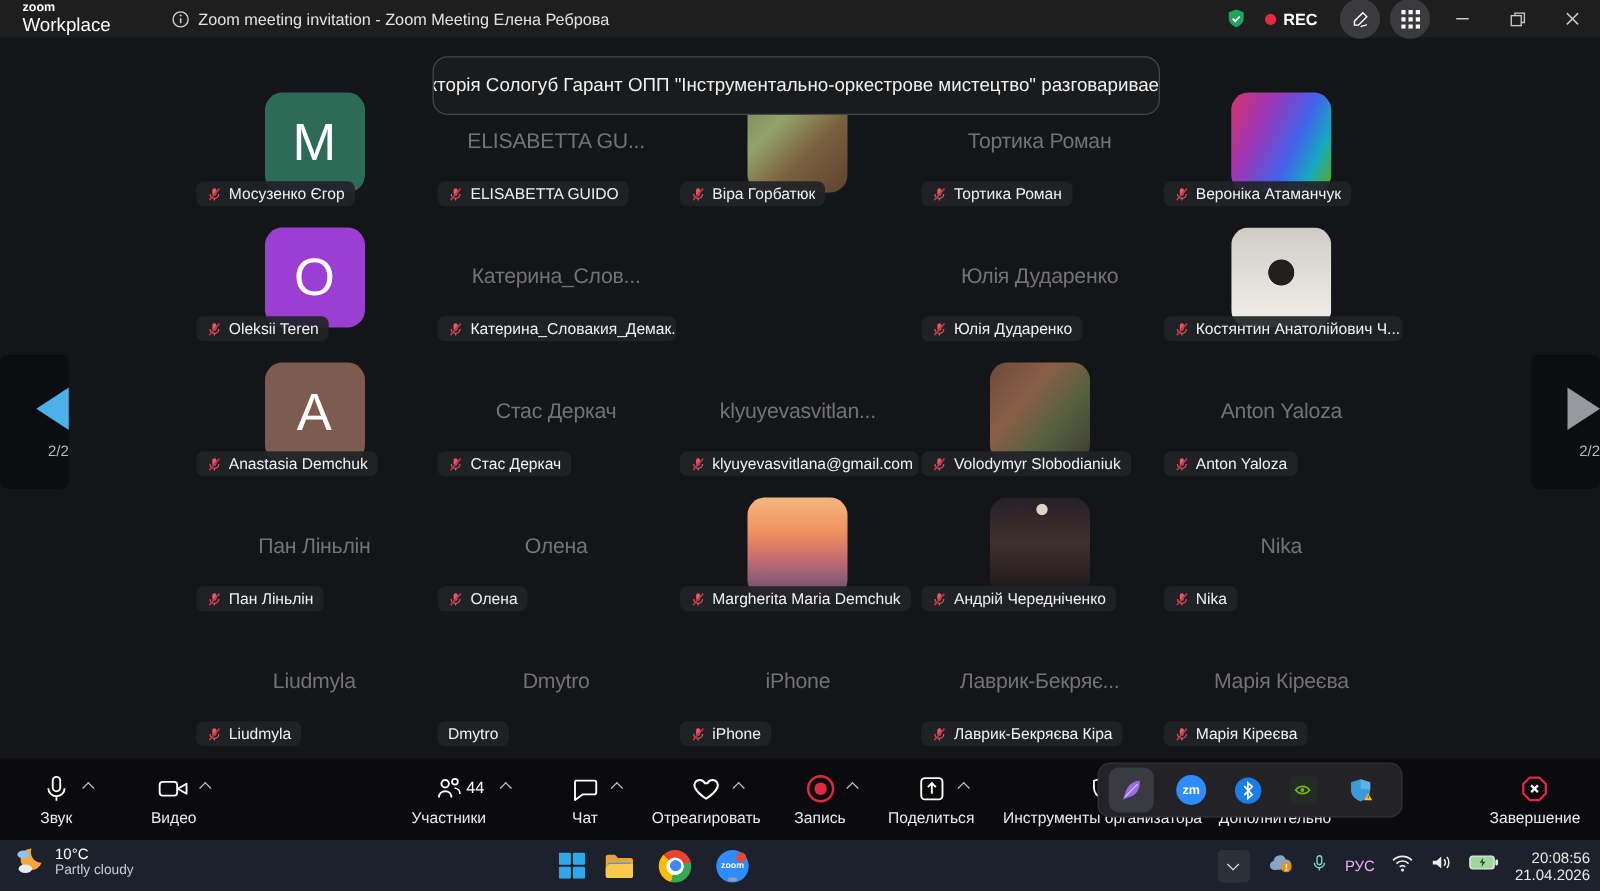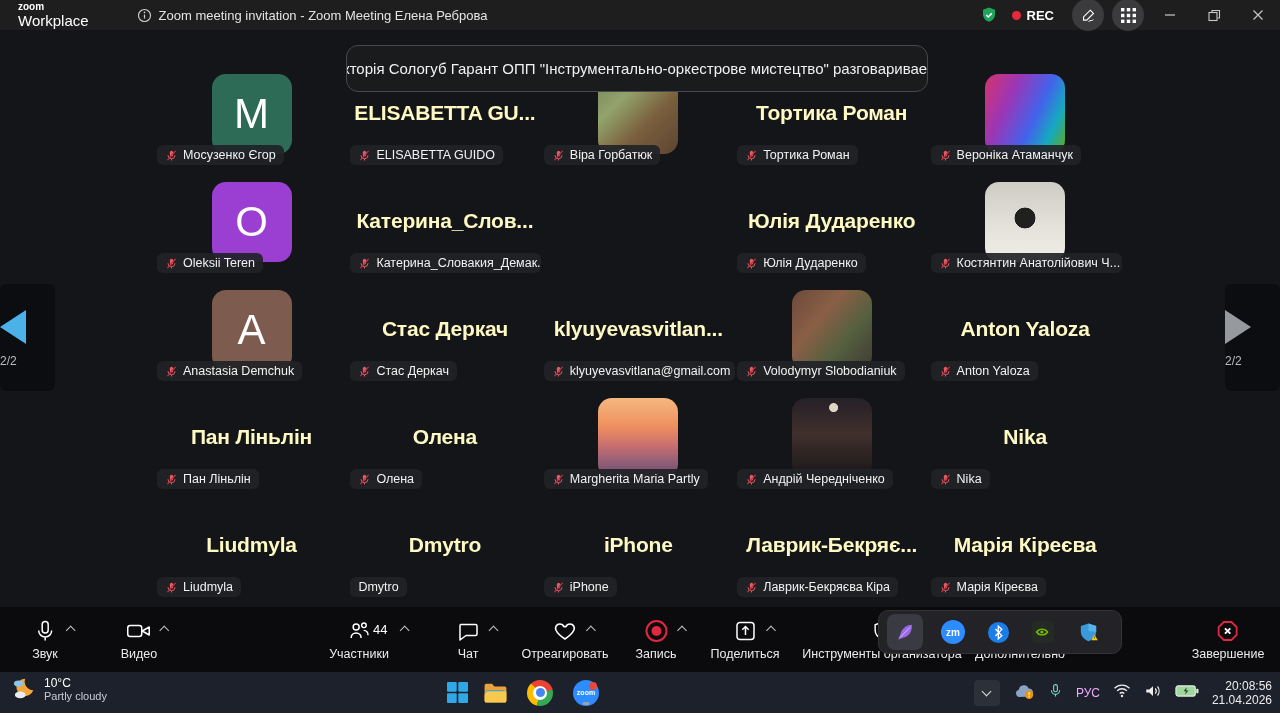--- a/index.html
+++ b/index.html
@@ -15,31 +15,31 @@
   .tbar-right { margin-left:auto; display:flex; align-items:center; gap:0; height:100%; }
   .rec { display:flex; align-items:center; gap:6px; color:#fff; font-weight:bold; font-size:13px; margin:0 14px; }
   .rec-dot { width:9px; height:9px; border-radius:50%; background:#e8283c; }
   .circle-btn { width:32px; height:32px; margin:0 4px; border:none; border-radius:50%; background:#3b3b3e; display:flex; align-items:center; justify-content:center; cursor:pointer; }
   .win-btn { width:44px; height:30px; border:none; background:transparent; color:#c8c8c8; display:flex; align-items:center; justify-content:center; cursor:pointer; }
 
   
   .stage { position:absolute; left:0; top:30px; width:1280px; height:577px; background:#141518; }
   .banner { position:absolute; left:346px; top:15px; width:582px; height:47px; background:#1a1b1d; border:1px solid #47484c; border-radius:12px; display:flex; align-items:center; justify-content:center; color:#f1f1f1; font-size:15px; z-index:30; white-space:nowrap; overflow:hidden; }
 
-  .nav-panel { position:absolute; width:55px; height:107px; top:254px; background:#0b0d10; border-radius:6px; display:flex; flex-direction:column; align-items:flex-start; cursor:pointer; z-index:5; }
+  .nav-panel { position:absolute; width:55px; height:107px; top:254px; background:#0b0d10; border-radius:6px; display:flex; flex-direction:column; align-items:flex-end; cursor:pointer; z-index:5; }
   .nav-left { left:0; } .nav-right { right:0; }
   .tri-left { width:0; height:0; border-top:17px solid transparent; border-bottom:17px solid transparent; border-right:26px solid #4cb1e8; margin-top:26px; }
   .tri-right { width:0; height:0; border-top:17px solid transparent; border-bottom:17px solid transparent; border-left:26px solid #96999e; margin-top:26px; }
   .page-num { color:#b9bdc1; font-size:12px; margin-top:10px; }
 
   .grid { position:absolute; left:155px; top:38px; width:967px; height:540px; }
   .tile { position:absolute; width:193px; height:108px; }
   .avatar-letter { position:absolute; left:50%; top:6px; transform:translateX(-50%); width:80px; height:80px; border-radius:14px; color:#fff; font-size:42px; display:flex; align-items:center; justify-content:center; }
   .avatar-photo { position:absolute; left:50%; top:6px; transform:translateX(-50%); width:80px; height:80px; border-radius:14px; }
-  .big-name { position:absolute; left:50%; top:45px; transform:translate(-50%,-50%); color:#fef9c3; font-weight:bold; font-size:21px; letter-spacing:-0.2px; white-space:nowrap; }
+  .big-name { position:absolute; left:50%; top:45px; transform:translate(-50%,-50%); color:#737373; font-weight:normal; font-size:17px; letter-spacing:-0.2px; white-space:nowrap; }
   .pill { position:absolute; left:2px; top:77px; max-width:191px; height:20px; background:rgba(33,35,39,0.92); border-radius:6px; display:flex; align-items:center; gap:5px; padding:0 8px; overflow:hidden; }
   .pill-text { color:#f2f2f2; font-size:12.5px; white-space:nowrap; }
   .mic-muted { flex:0 0 auto; }
 
   
   .toolbar { position:absolute; left:0; top:607px; width:1280px; height:65px; background:#0b0b0d; z-index:20; }
   .tb-item { position:absolute; top:0; height:65px; display:flex; flex-direction:column; align-items:center; padding-top:11px; transform:translateX(-50%); cursor:pointer; }
   .tb-iconrow { position:relative; height:26px; display:flex; align-items:center; justify-content:center; }
   .tb-label { margin-top:3px; font-size:12.5px; color:#ececec; white-space:nowrap; }
   .chev { position:absolute; left:calc(50% + 22px); top:9px; width:7px; height:7px; border-left:1.6px solid #c3c3c3; border-top:1.6px solid #c3c3c3; transform:rotate(45deg); }
@@ -358,21 +358,21 @@
         <div class="tile" style="left: 386.8px; top: 324px;">
 
       <div class="avatar-photo" style="background: linear-gradient(rgb(244, 184, 126) 0%, rgb(240, 144, 96) 35%, rgb(200, 110, 110) 60%, rgb(146, 94, 120) 80%, rgb(107, 74, 98) 100%);"></div>
 
       <div class="pill">
         <svg class="mic-muted" width="13" height="13" viewBox="0 0 24 24">
           <rect x="9" y="3" width="6" height="11" rx="3" fill="#e05c66"></rect>
           <path d="M5.5 11.5a6.5 6.5 0 0 0 13 0M12 18v3.2" stroke="#e05c66" stroke-width="1.8" fill="none"></path>
           <line x1="4.5" y1="20.5" x2="19.5" y2="3.5" stroke="#c9323e" stroke-width="2.4"></line>
         </svg>
-        <span class="pill-text">Margherita Maria Partly</span>
+        <span class="pill-text">Margherita Maria Demchuk</span>
       </div>
     </div>
         <div class="tile" style="left: 580.2px; top: 324px;">
 
       <div class="avatar-photo" style="background: radial-gradient(circle at 52% 12%, rgb(222, 214, 194) 0px, rgb(222, 214, 194) 5%, rgba(0, 0, 0, 0) 6%), linear-gradient(rgb(38, 32, 40) 0%, rgb(64, 48, 44) 45%, rgb(25, 21, 25) 100%);"></div>
 
       <div class="pill">
         <svg class="mic-muted" width="13" height="13" viewBox="0 0 24 24">
           <rect x="9" y="3" width="6" height="11" rx="3" fill="#e05c66"></rect>
           <path d="M5.5 11.5a6.5 6.5 0 0 0 13 0M12 18v3.2" stroke="#e05c66" stroke-width="1.8" fill="none"></path>

